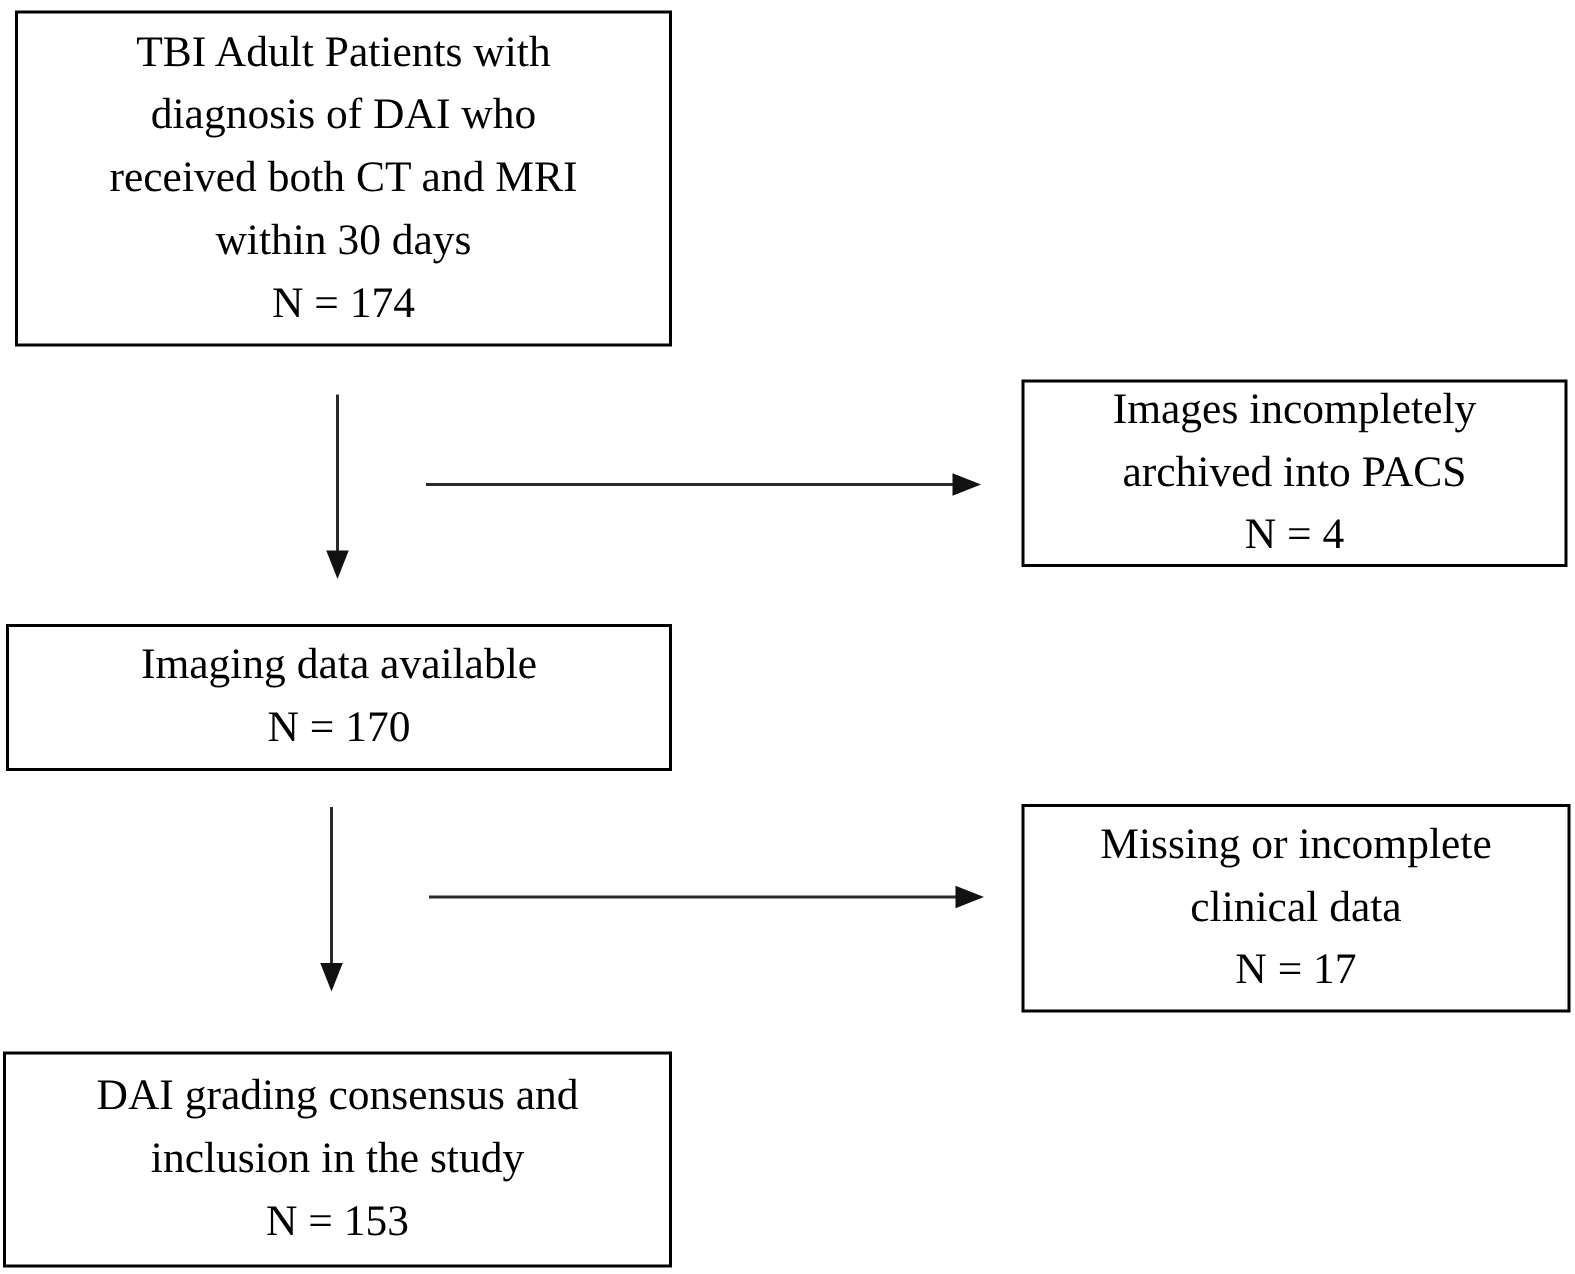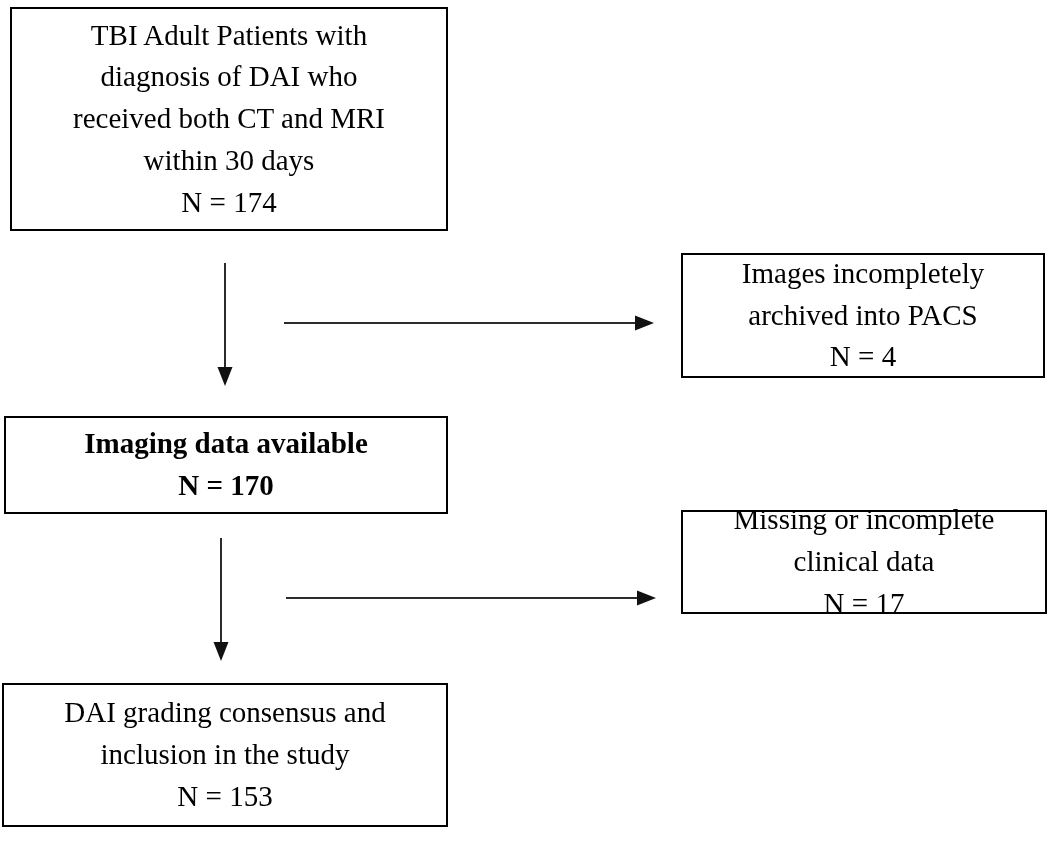--- a/index.html
+++ b/index.html
@@ -25,23 +25,23 @@
     align-items: center;
     justify-content: center;
     text-align: center;
     white-space: pre-line;
     font-size: 29px;
     line-height: 1.44;
     padding: 2px 3px;
   }
   .node-start    { left: 10px;  top: 7px;   width: 438px; height: 224px; }
   .node-pacs     { left: 681px; top: 253px; width: 364px; height: 125px; }
-  .node-imaging  { left: 4px;   top: 416px; width: 444px; height: 98px; font-weight: bold;  }
-  .node-clinical { left: 681px; top: 510px; width: 366px; height: 104px; }
-  .node-final    { left: 2px;   top: 683px; width: 446px; height: 144px; }
+  .node-imaging  { left: 4px;   top: 416px; width: 444px; height: 98px;  }
+  .node-clinical { left: 681px; top: 536px; width: 366px; height: 139px; }
+  .node-final    { left: 2px;   top: 701px; width: 446px; height: 144px; }
   .arrow-layer {
     position: absolute;
     left: 0;
     top: 0;
     width: 1050px;
     height: 849px;
     pointer-events: none;
   }
 </style>
 </head>

